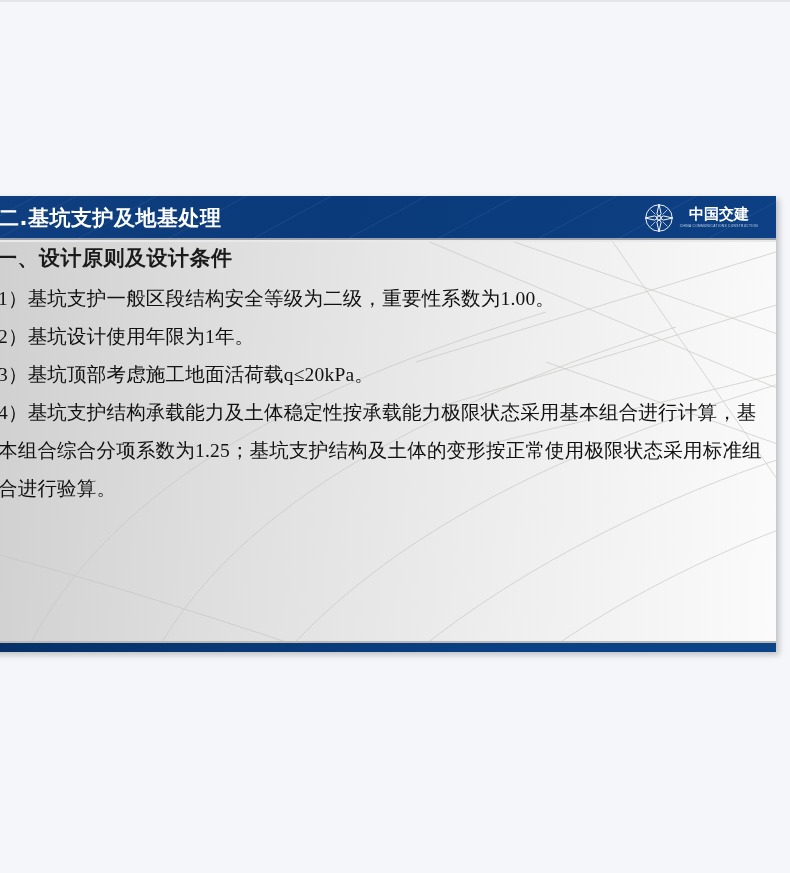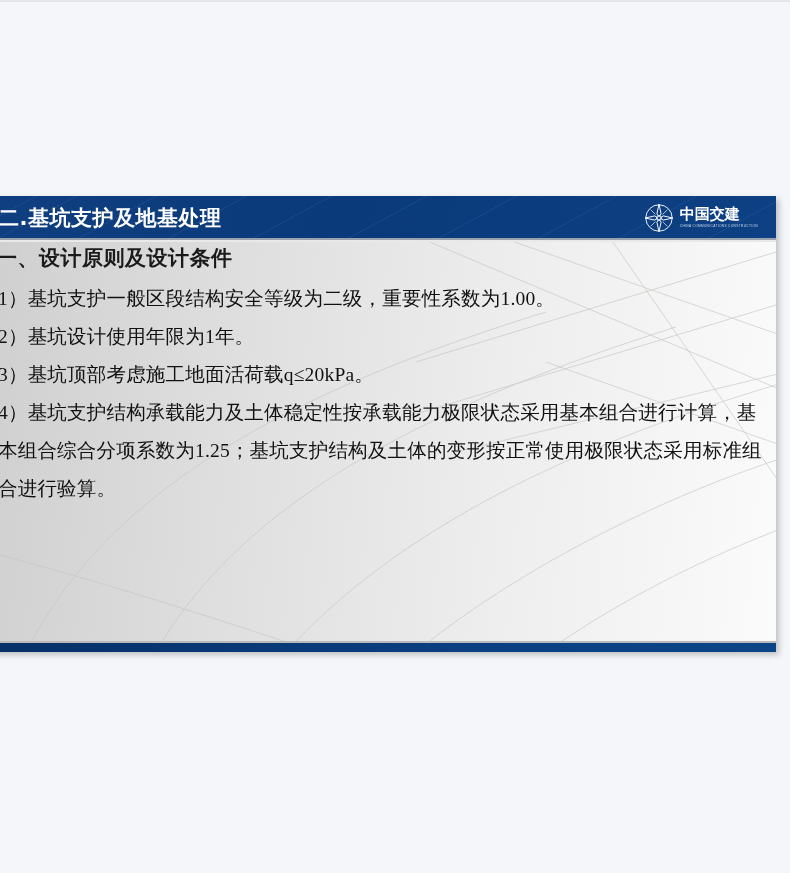--- a/index.html
+++ b/index.html
@@ -70,20 +70,21 @@
 
   
   .logo {
     position: absolute;
     right: 18px;
     top: 5px;
     height: 34px;
     display: flex;
     align-items: center;
     gap: 6px;
+    text-align: center;
   }
   .logo-mark { width: 30px; height: 30px; display:block; }
   .logo-words { display: flex; flex-direction: column; line-height: 1; }
   .logo-cn {
     color: #ffffff;
     font-size: 15px;
     font-weight: bold;
     letter-spacing: 0px;
     font-family: "DejaVu Sans", "Liberation Sans", sans-serif;
   }

